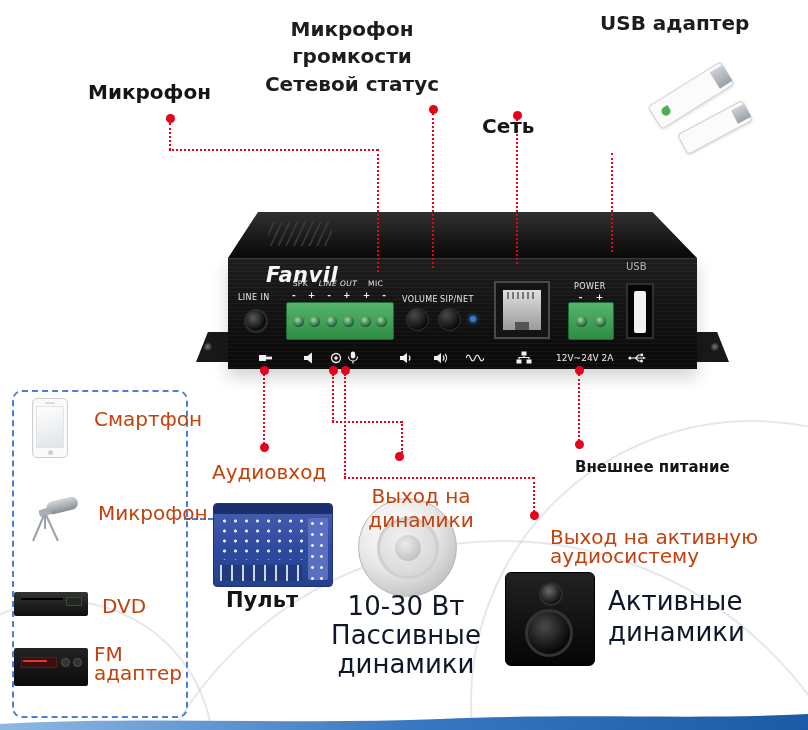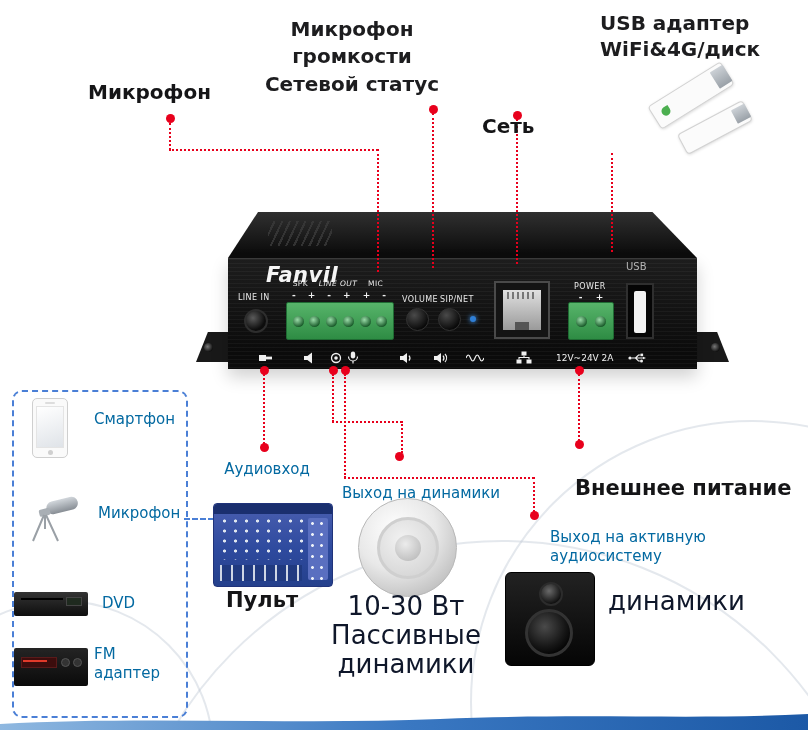--- a/index.html
+++ b/index.html
@@ -5,21 +5,21 @@
   html,body{margin:0;padding:0;background:#fff;}
   .stage{
     position:relative;width:808px;height:730px;overflow:hidden;background:#ffffff;
     font-family:"DejaVu Sans","Liberation Sans",sans-serif;color:#1d1d1f;
   }
   .abs{position:absolute;}
   
   .arc{position:absolute;border:2px solid rgba(188,197,210,0.40);border-radius:50%;z-index:0;}
   
   .callout{position:absolute;font-weight:bold;font-size:20px;color:#151517;z-index:7;white-space:nowrap;}
-  .small-label{position:absolute;font-size:15px;color:#0369a1;z-index:7;}
+  .small-label{position:absolute;font-size:20px;color:#c2410c;z-index:7;}
   .big-gray{position:absolute;font-size:26px;font-weight:normal;color:#0f172a;z-index:7;line-height:29px;}
   
   .rdot{position:absolute;width:9px;height:9px;border-radius:50%;background:#e8001c;z-index:6;}
   .rv{position:absolute;width:0;border-left:2px dotted #e8001c;z-index:6;}
   .rh{position:absolute;height:0;border-top:2px dotted #e8001c;z-index:6;}
   
   .srcbox{position:absolute;left:12px;top:390px;width:172px;height:324px;border:2px dashed #4a7fd6;border-radius:10px;z-index:1;}
   .bdash{position:absolute;height:0;border-top:2px dashed #4a7fd6;z-index:2;}
   
   .dev-top{position:absolute;left:228px;top:212px;width:469px;height:46px;z-index:2;
@@ -107,21 +107,20 @@
   <div class="abs" style="left:252px;top:16px;width:200px;text-align:center;z-index:7;">
     <div style="font-weight:bold;font-size:20px;line-height:27px;">Микрофон</div>
     <div style="font-weight:bold;font-size:20px;line-height:27px;">громкости</div>
     <div style="font-weight:bold;font-size:20px;line-height:29px;">Сетевой статус</div>
   </div>
 
   <div class="callout" style="left:482px;top:86px;margin-top:28px;">Сеть</div>
 
   <div class="abs" style="left:600px;top:10px;z-index:7;">
     <div style="font-weight:bold;font-size:20px;line-height:26px;white-space:nowrap;">USB адаптер</div>
-    <div style="font-weight:bold;font-size:20px;line-height:26px;white-space:nowrap;">WiFi&amp;4G/диск</div>
   </div>
 
   <div class="usbstick" style="left:648px;top:82px;width:84px;height:25px;transform:rotate(-32deg);">
     <span class="tip"></span>
     <span class="logo"></span>
   </div>
   <div class="usbstick" style="left:678px;top:116px;width:72px;height:21px;transform:rotate(-28deg);">
     <span class="tip"></span>
   </div>
 
@@ -283,21 +282,21 @@
         </svg>
     </span>
   </div>
 
   <div class="small-label" style="left:212px;top:460px;width:110px;text-align:center;">Аудиовход</div>
   <div class="small-label" style="left:332px;top:484px;width:178px;text-align:center;">Выход на динамики</div>
   <div class="abs" style="left:550px;top:528px;z-index:7;">
     <div class="small-label" style="position:static;line-height:19px;text-align:right;">Выход на активную</div>
     <div class="small-label" style="position:static;line-height:19px;">аудиосистему</div>
   </div>
-  <div class="callout" style="left:575px;top:476px;font-size:21px;">Внешнее питание</div>
+  <div class="callout" style="left:575px;top:458px;font-size:15px;">Внешнее питание</div>
 
   <div class="srcbox"></div>
   <div class="bdash" style="left:184px;top:518px;width:30px;"></div>
 
   <div class="phone">
     <span class="spk"></span>
     <span class="scr"></span>
     <span class="home"></span>
   </div>
   <div class="small-label" style="left:94px;top:410px;width:64px;line-height:19px;">Смартфон</div>
@@ -340,16 +339,17 @@
     <div>10-30 Вт</div>
     <div>Пассивные</div>
     <div>динамики</div>
   </div>
 
   <div class="aspk">
     <span class="tw"></span>
     <span class="wf"></span>
   </div>
   <div class="big-gray" style="left:608px;top:586px;line-height:31px;">
+    <div>Активные</div>
     <div>динамики</div>
   </div>
 
 </div>
 
 </body></html>

